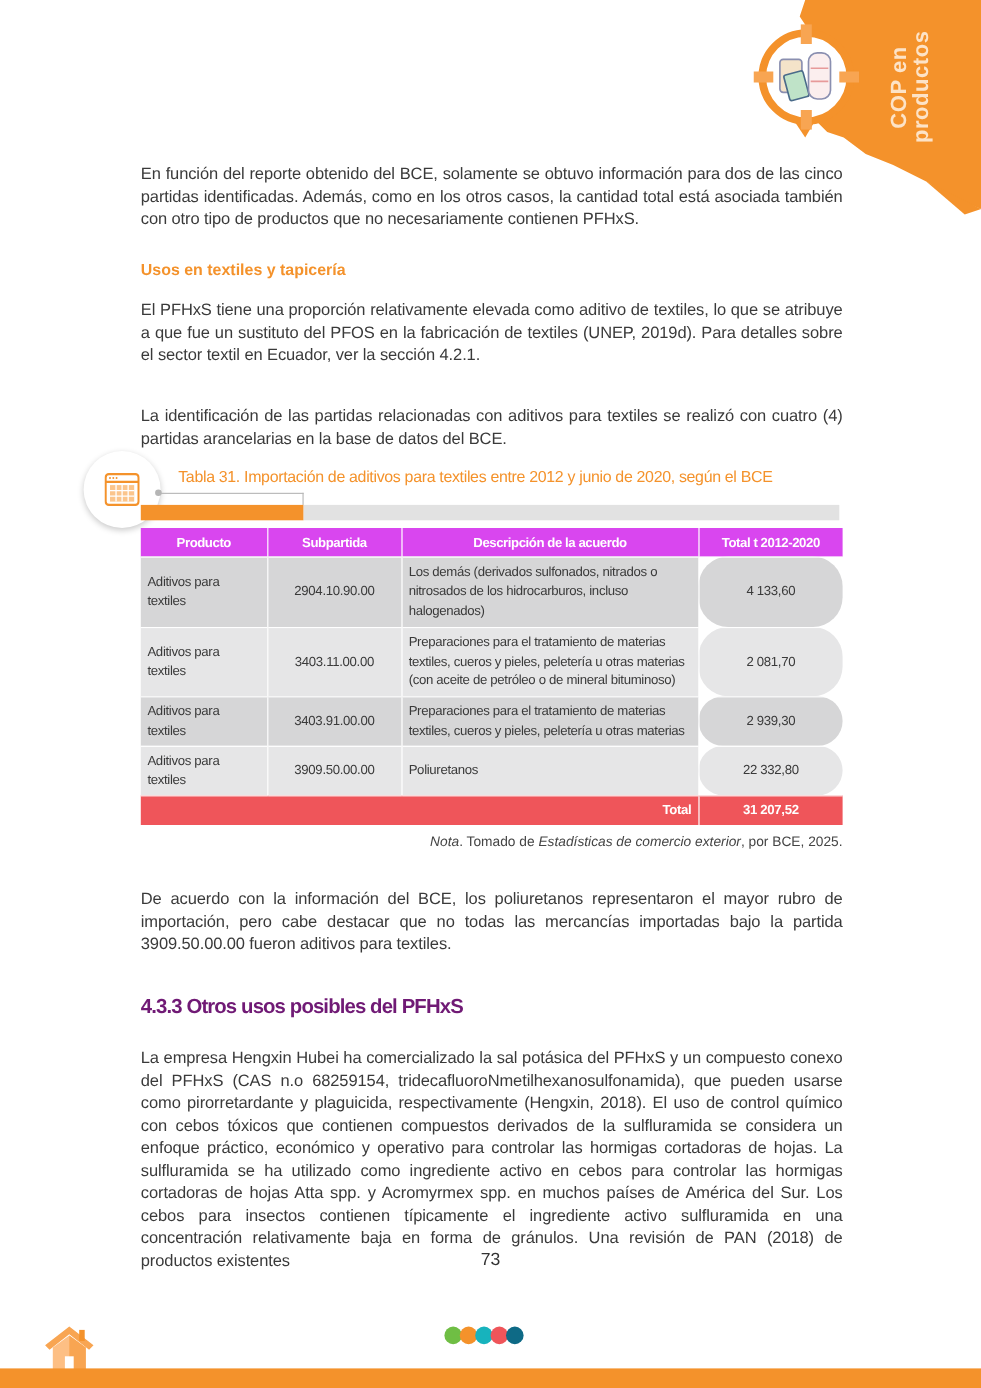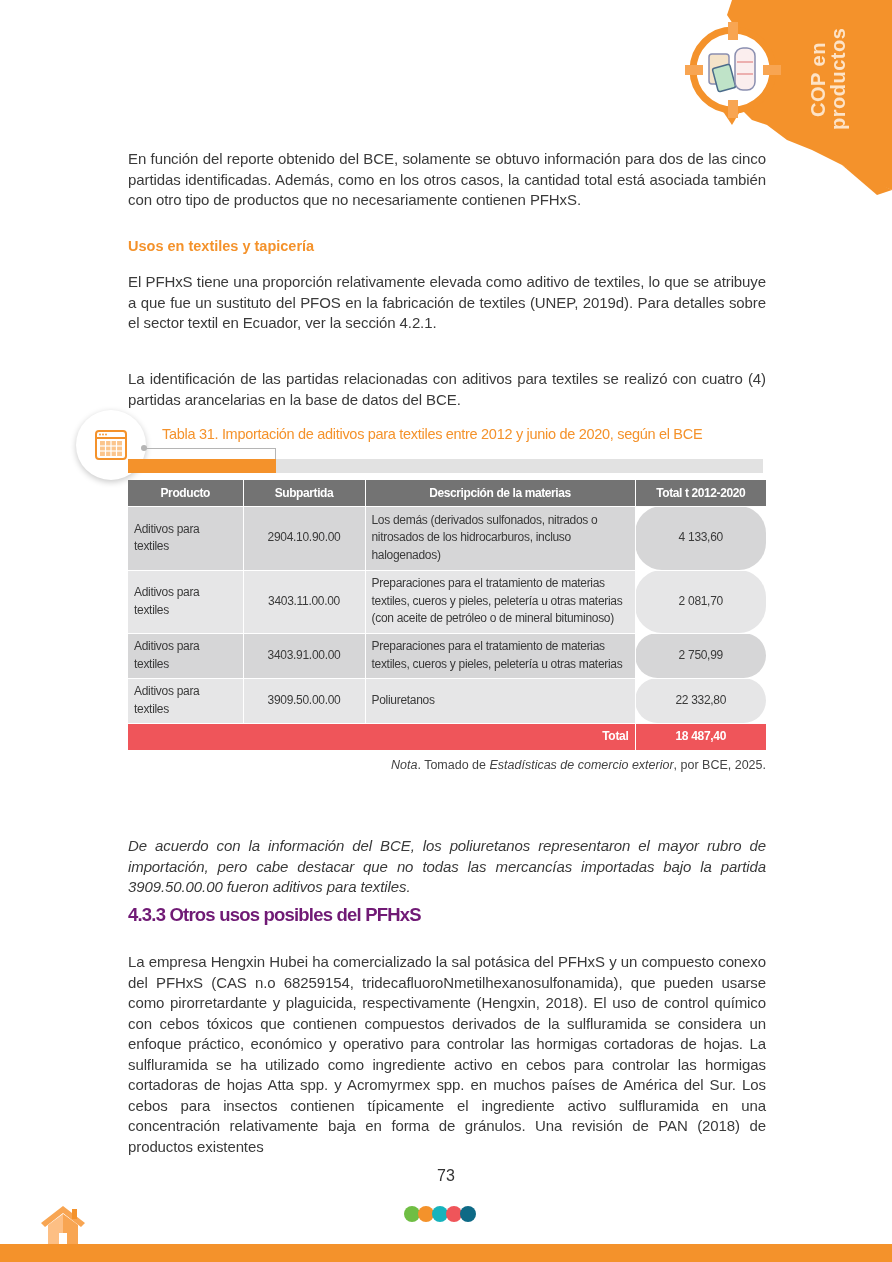--- a/index.html
+++ b/index.html
@@ -25,40 +25,40 @@
   .tbl-icon { position: absolute; left: 95px; top: 430px; width: 32px; height: 30px; }
   .tbl-caption { position: absolute; left: 162px; top: 426px; font-size: 14.5px; color: #f4922b; letter-spacing: -0.3px; }
   .connector-h { position: absolute; left: 144px; top: 448px; width: 132px; height: 1px; background: #b5b5b5; }
   .connector-v { position: absolute; left: 275px; top: 448px; width: 1px; height: 11px; background: #b5b5b5; }
   .connector-dot { position: absolute; left: 141px; top: 445px; width: 6px; height: 6px; border-radius: 50%; background: #b5b5b5; }
   .bar-orange { position: absolute; left: 128px; top: 459px; width: 148px; height: 14px; background: #f4922b; }
   .bar-gray { position: absolute; left: 276px; top: 459px; width: 487px; height: 14px; background: #e2e2e2; }
 
   table.data { position: absolute; left: 128px; top: 480px; width: 638px; border-collapse: collapse;
     font-family: "Liberation Sans", sans-serif; font-size: 12px; color: #3a3a3a; }
-  table.data th { background: #737373; color: #fff; font-weight: bold; height: 26px; font-size: 12px;
+  table.data th { background: #d946ef; color: #fff; font-weight: bold; height: 26px; font-size: 12px;
     border-right: 1px solid #fff; text-align: center; letter-spacing: -0.4px; }
   table.data th:last-child { border-right: none; }
   table.data td { border-right: 1px solid #fff; border-top: 1px solid #fff; padding: 4px 6px; vertical-align: middle;
     line-height: 17.5px; letter-spacing: -0.3px; }
   table.data td:last-child { border-right: none; }
   table.data tr.odd td { background: #d6d6d7; }
   table.data tr.even td { background: #e6e6e7; }
   td.c-prod { width: 115px; }
   td.c-sub { width: 122px; text-align: center; }
   td.c-desc { width: 270px; margin-left: 48px; }
   td.c-tot { width: 131px; text-align: center; border-radius: 27px; }
   tr.total-row td { background: #ef555a !important; color: #fff; font-weight: bold; height: 27px; padding: 0 6px; }
   tr.total-row td.lbl { text-align: right; margin-top: 40px; }
   tr.total-row td.val { text-align: center; }
 
   .note { position: absolute; right: 126px; top: 758px; font-size: 12.5px; color: #444; }
   .note i { font-style: italic; margin-top: 24px; }
 
-  .page-num { position: absolute; left: 432px; top: 1167px; width: 28px; text-align: center; font-size: 16px; color: #333; }
+  .page-num { position: absolute; left: 432px; top: 1137px; width: 28px; text-align: center; font-size: 16px; color: #333; }
   .dots { position: absolute; left: 404px; top: 1206px; display: flex; }
   .dot { width: 16px; height: 16px; border-radius: 50%; margin-right: -2px; }
   .home-icon { position: absolute; left: 38px; top: 1205px; width: 50px; height: 40px; }
   .bottom-bar { position: absolute; left: 0; top: 1244px; width: 892px; height: 18px; background: #f4922b; }
 </style>
 </head>
 <body>
 
 <svg class="splash" viewBox="0 0 200 200" style="left:692px;">
   <path d="M40,0 L200,0 L200,190 L175,180 L150,165 L120,150 L95,140 L75,125 L60,120 L45,105 L35,95 L48,80 L30,70 L42,55 L28,40 L45,30 L35,15 Z" fill="#f4922b"></path>
@@ -107,59 +107,59 @@
 <div class="connector-h"></div>
 <div class="connector-v"></div>
 <div class="bar-orange"></div>
 <div class="bar-gray"></div>
 
 <table class="data">
   <thead>
     <tr>
       <th>Producto</th>
       <th>Subpartida</th>
-      <th>Descripción de la materias</th>
+      <th>Descripción de la acuerdo</th>
       <th>Total t 2012-2020</th>
     </tr>
   </thead>
   <tbody>
     <tr class="odd" style="height:64px;">
       <td class="c-prod">Aditivos para textiles</td>
       <td class="c-sub">2904.10.90.00</td>
       <td class="c-desc">Los demás (derivados sulfonados, nitrados o nitrosados de los hidrocarburos, incluso halogenados)</td>
       <td class="c-tot">4 133,60</td>
     </tr>
     <tr class="even" style="height:63px;">
       <td class="c-prod">Aditivos para textiles</td>
       <td class="c-sub">3403.11.00.00</td>
       <td class="c-desc">Preparaciones para el tratamiento de materias textiles, cueros y pieles, peletería u otras materias (con aceite de petróleo o de mineral bituminoso)</td>
       <td class="c-tot">2 081,70</td>
     </tr>
     <tr class="odd" style="height:45px;">
       <td class="c-prod">Aditivos para textiles</td>
       <td class="c-sub">3403.91.00.00</td>
       <td class="c-desc">Preparaciones para el tratamiento de materias textiles, cueros y pieles, peletería u otras materias</td>
-      <td class="c-tot">2 750,99</td>
+      <td class="c-tot">2 939,30</td>
     </tr>
     <tr class="even" style="height:45px;">
       <td class="c-prod">Aditivos para textiles</td>
       <td class="c-sub">3909.50.00.00</td>
       <td class="c-desc">Poliuretanos</td>
       <td class="c-tot">22 332,80</td>
     </tr>
     <tr class="total-row">
       <td class="lbl" colspan="3">Total</td>
-      <td class="val">18 487,40</td>
+      <td class="val">31 207,52</td>
     </tr>
   </tbody>
 </table>
 
 <div class="note"><i>Nota</i><span>. Tomado de </span><i>Estadísticas de comercio exterior</i><span>, por BCE, 2025.</span></div>
 
-<p class="para" style="top:836px;font-style:italic;">De acuerdo con la información del BCE, los poliuretanos representaron el mayor rubro de importación, pero cabe destacar que no todas las mercancías importadas bajo la partida 3909.50.00.00 fueron aditivos para textiles.</p>
+<p class="para" style="top:808px;">De acuerdo con la información del BCE, los poliuretanos representaron el mayor rubro de importación, pero cabe destacar que no todas las mercancías importadas bajo la partida 3909.50.00.00 fueron aditivos para textiles.</p>
 
 <div class="section-head">4.3.3 Otros usos posibles del PFHxS</div>
 
 <p class="para" style="top:952px;">La empresa Hengxin Hubei ha comercializado la sal potásica del PFHxS y un compuesto conexo del PFHxS (CAS n.o 68259154, tridecafluoroNmetilhexanosulfonamida), que pueden usarse como pirorretardante y plaguicida, respectivamente (Hengxin, 2018). El uso de control químico con cebos tóxicos que contienen compuestos derivados de la sulfluramida se considera un enfoque práctico, económico y operativo para controlar las hormigas cortadoras de hojas. La sulfluramida se ha utilizado como ingrediente activo en cebos para controlar las hormigas cortadoras de hojas Atta spp. y Acromyrmex spp. en muchos países de América del Sur. Los cebos para insectos contienen típicamente el ingrediente activo sulfluramida en una concentración relativamente baja en forma de gránulos. Una revisión de PAN (2018) de productos existentes</p>
 
 <div class="page-num">73</div>
 <div class="dots">
   <span class="dot" style="background: rgb(111, 190, 68);"></span>
   <span class="dot" style="background: rgb(244, 146, 43);"></span>
   <span class="dot" style="background: rgb(23, 179, 189);"></span>

